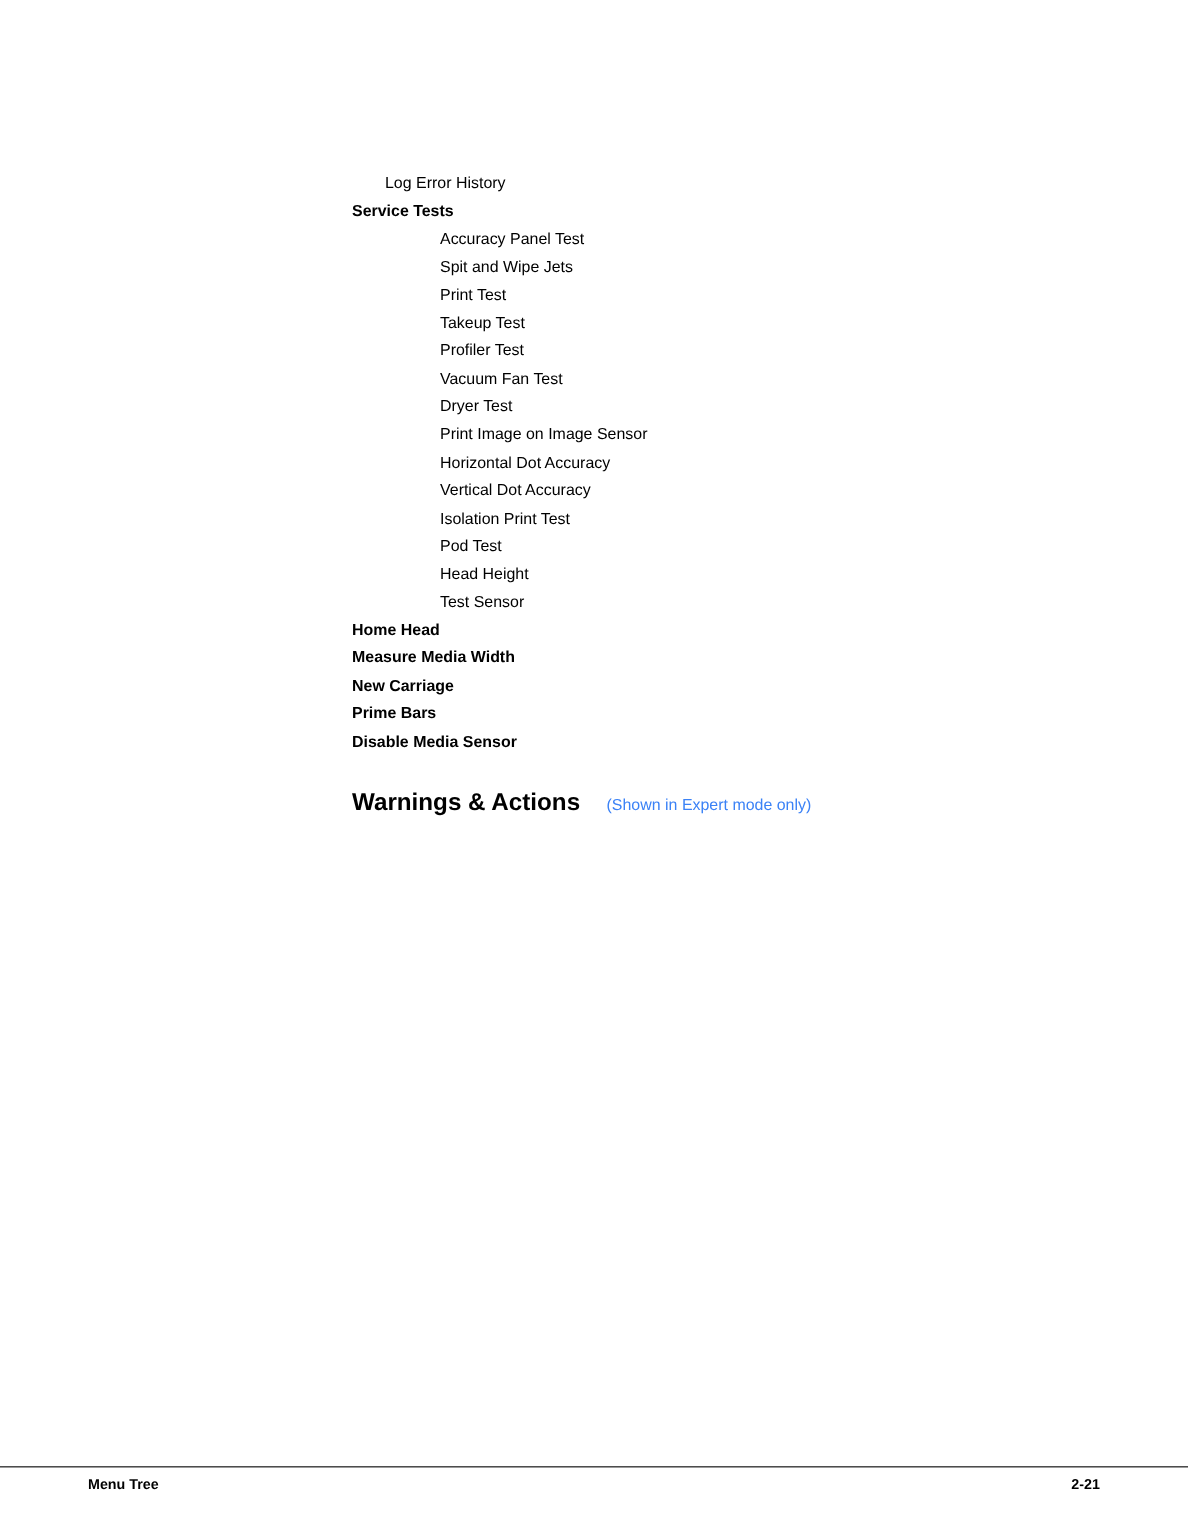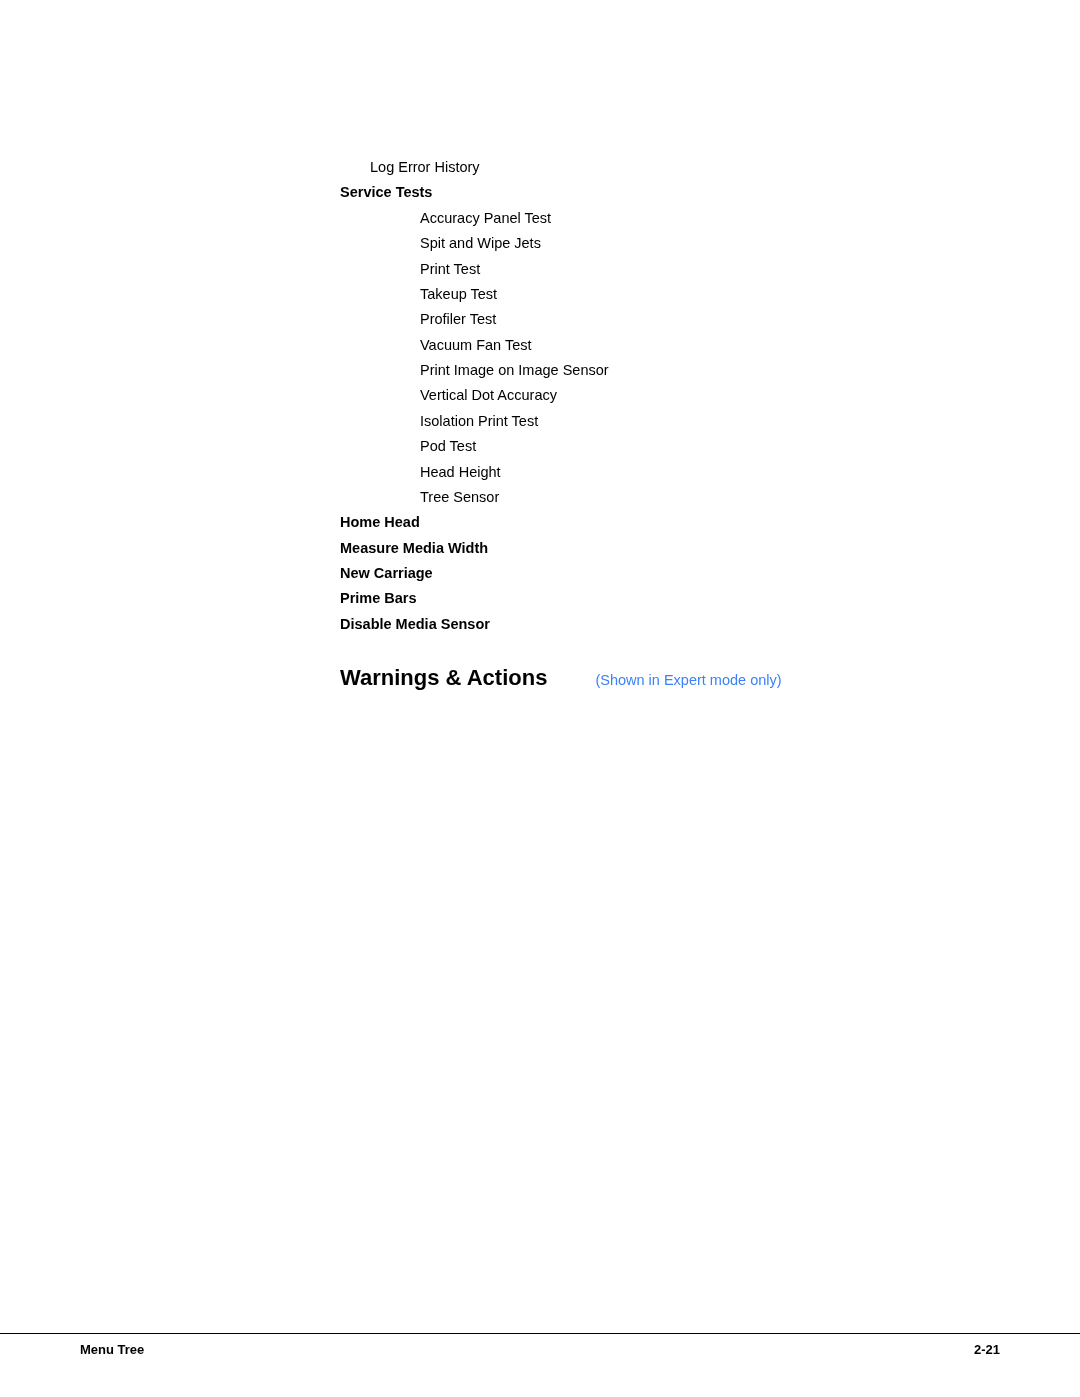--- a/index.html
+++ b/index.html
@@ -21,21 +21,20 @@
       min-height: 1397px;
       background: #ffffff;
       position: relative;
       padding: 0;
     }
 
     .content-area {
       padding-top: 155px;
       padding-left: 320px;
       padding-right: 80px;
-      margin-left: 20px;
     }
 
     .menu-item {
       font-size: 14.5px;
       line-height: 1.75;
       color: #000000;
     }
 
     .menu-item.bold {
       font-weight: bold;
@@ -50,21 +49,21 @@
     .menu-item.top-level {
       font-weight: normal;
       padding-left: 30px;
     }
 
     .warnings-section {
       margin-top: 28px;
       display: flex;
       flex-direction: row;
       align-items: baseline;
-      gap: 48px;
+      gap: 24px;
     }
 
     .warnings-title {
       font-size: 22px;
       font-weight: bold;
       color: #000000;
       white-space: nowrap;
     }
 
     .warnings-subtitle {
@@ -107,28 +106,30 @@
     <div class="menu-item top-level">Log Error History</div>
 
     <div class="menu-item bold">Service Tests</div>
 
     <div class="menu-item sub">Accuracy Panel Test</div>
     <div class="menu-item sub">Spit and Wipe Jets</div>
     <div class="menu-item sub">Print Test</div>
     <div class="menu-item sub">Takeup Test</div>
     <div class="menu-item sub">Profiler Test</div>
     <div class="menu-item sub">Vacuum Fan Test</div>
+    <div class="menu-item sub">Dryer Test</div>
     <div class="menu-item sub">Print Image on Image Sensor</div>
+    <div class="menu-item sub">Horizontal Dot Accuracy</div>
     <div class="menu-item sub">Vertical Dot Accuracy</div>
     <div class="menu-item sub">Isolation Print Test</div>
     <div class="menu-item sub">Pod Test</div>
 
 
     <div class="menu-item sub">Head Height</div>
-    <div class="menu-item sub">Tree Sensor</div>
+    <div class="menu-item sub">Test Sensor</div>
 
     <div class="menu-item bold">Home Head</div>
     <div class="menu-item bold">Measure Media Width</div>
     <div class="menu-item bold">New Carriage</div>
     <div class="menu-item bold">Prime Bars</div>
     <div class="menu-item bold">Disable Media Sensor</div>
 
     <div class="warnings-section">
       <span class="warnings-title">Warnings &amp; Actions</span>
       <span class="warnings-subtitle">(Shown in Expert mode only)</span>

